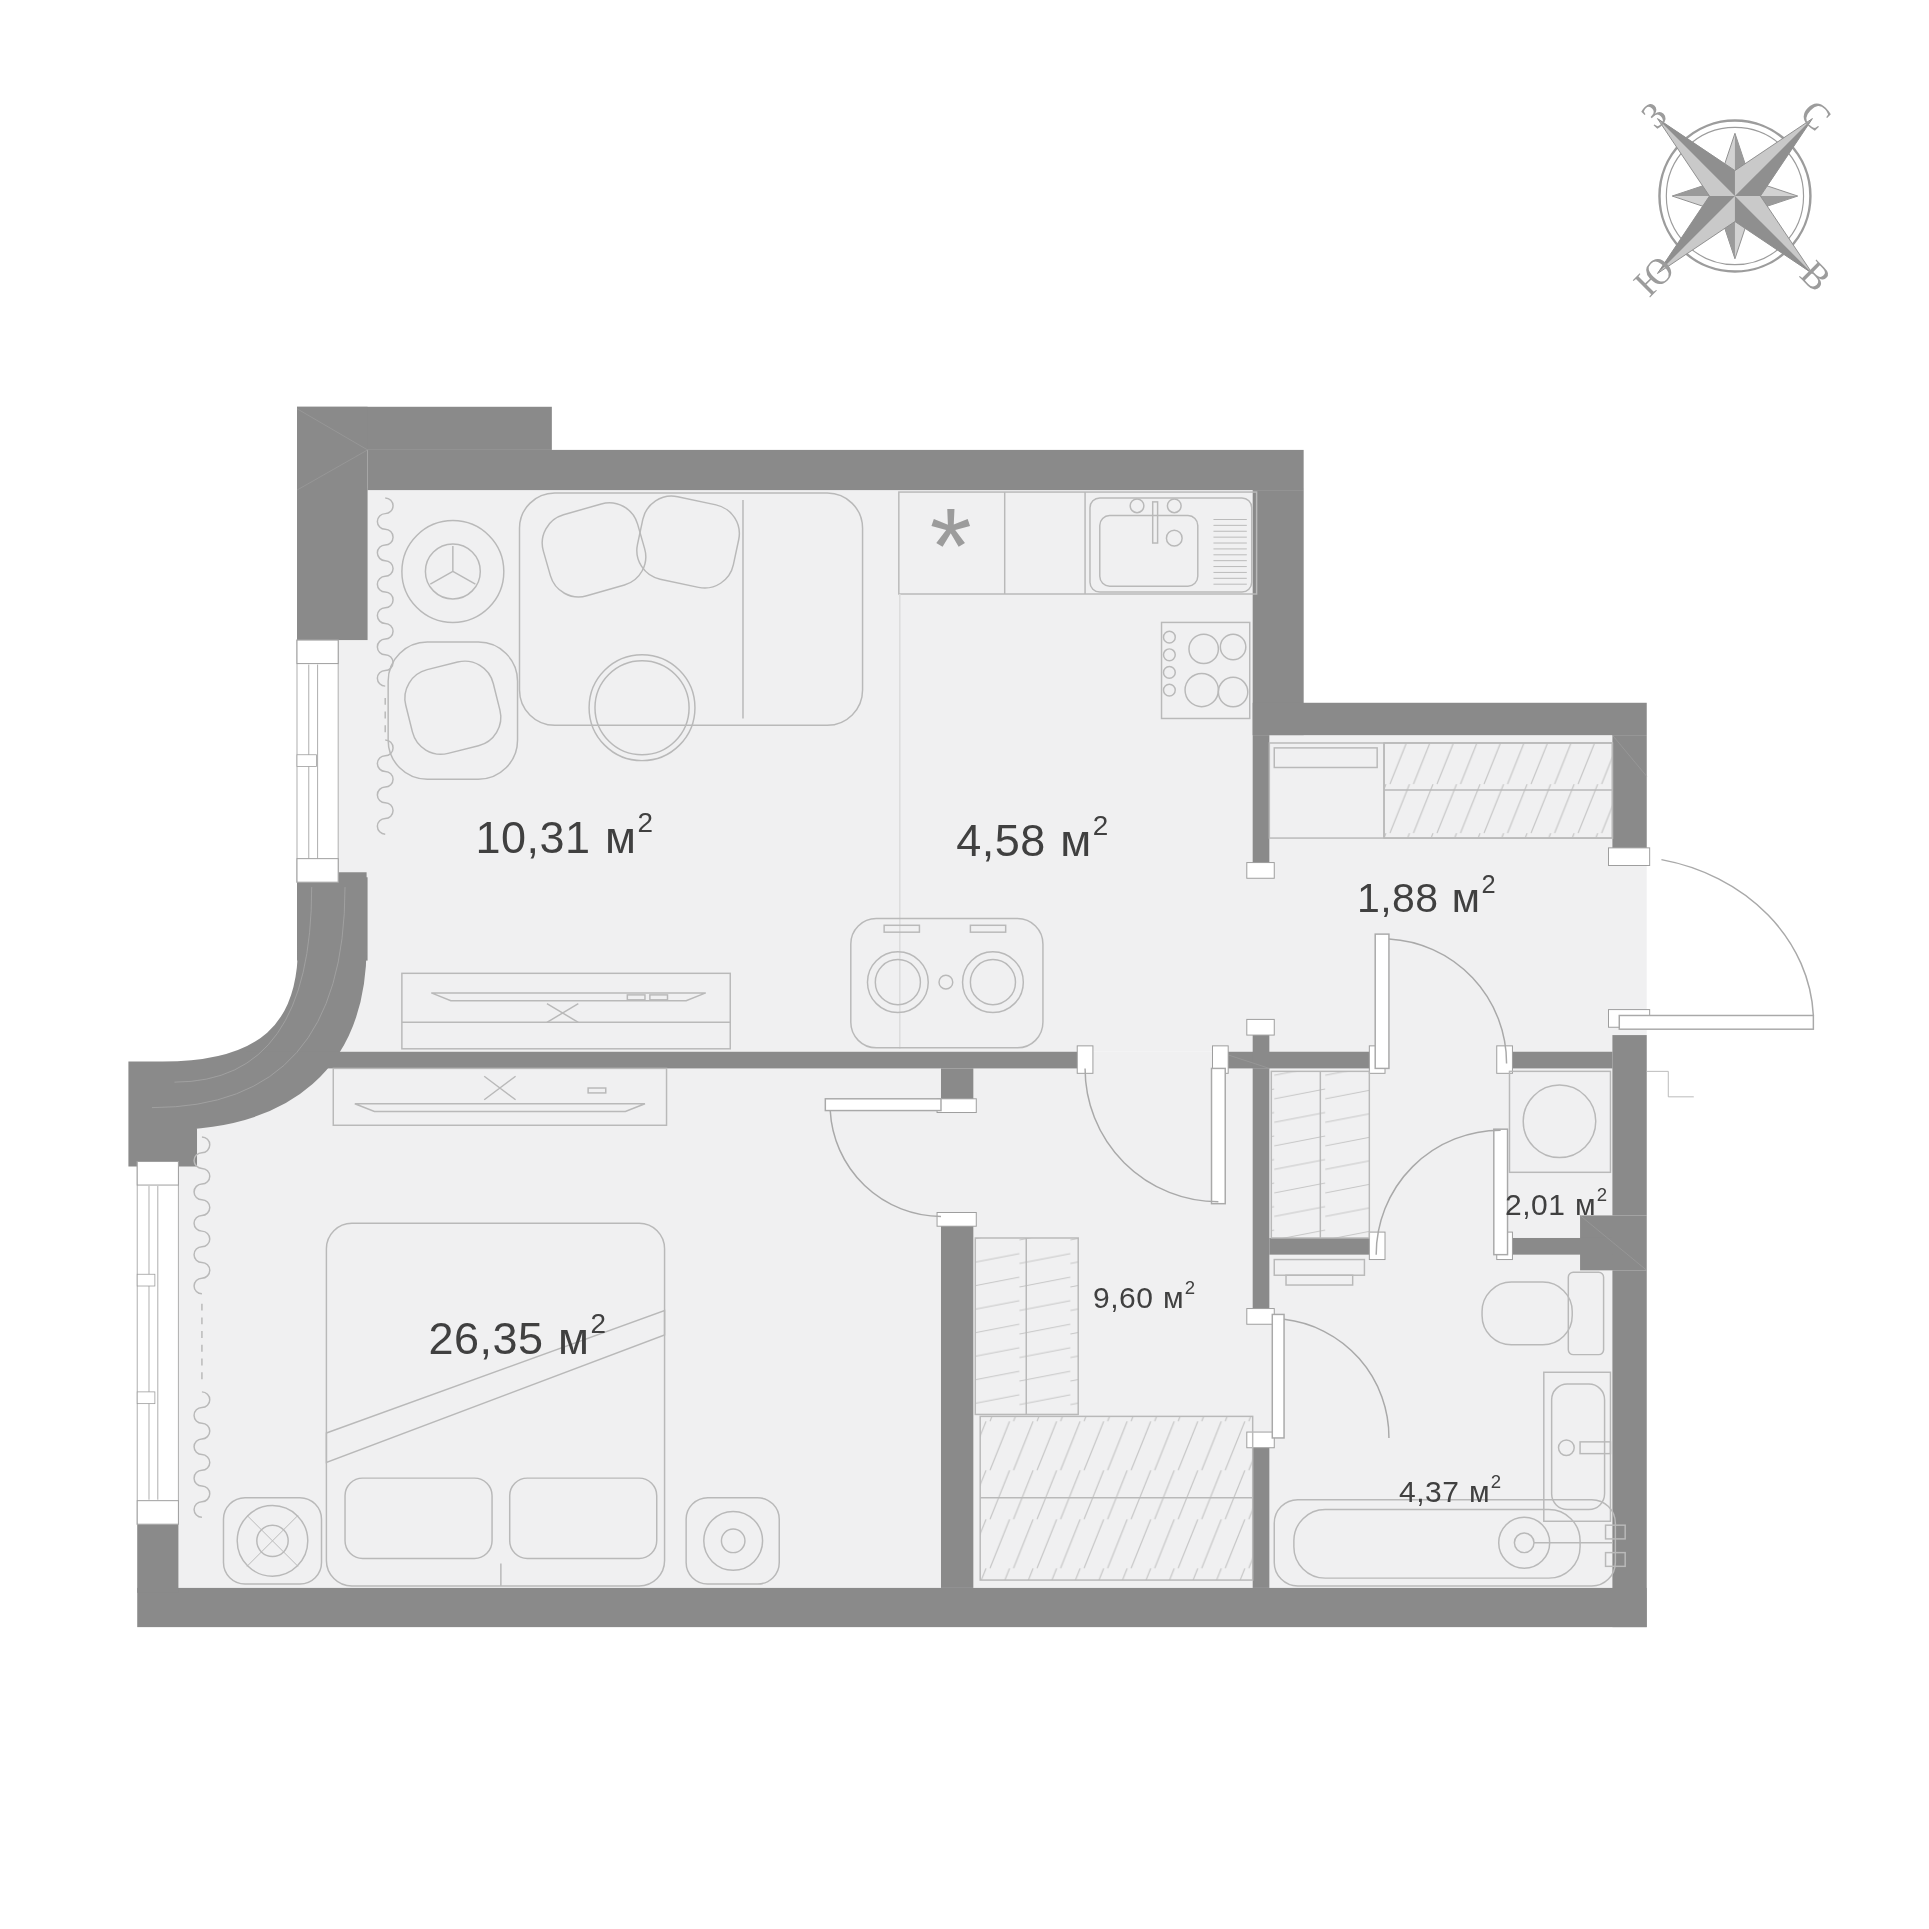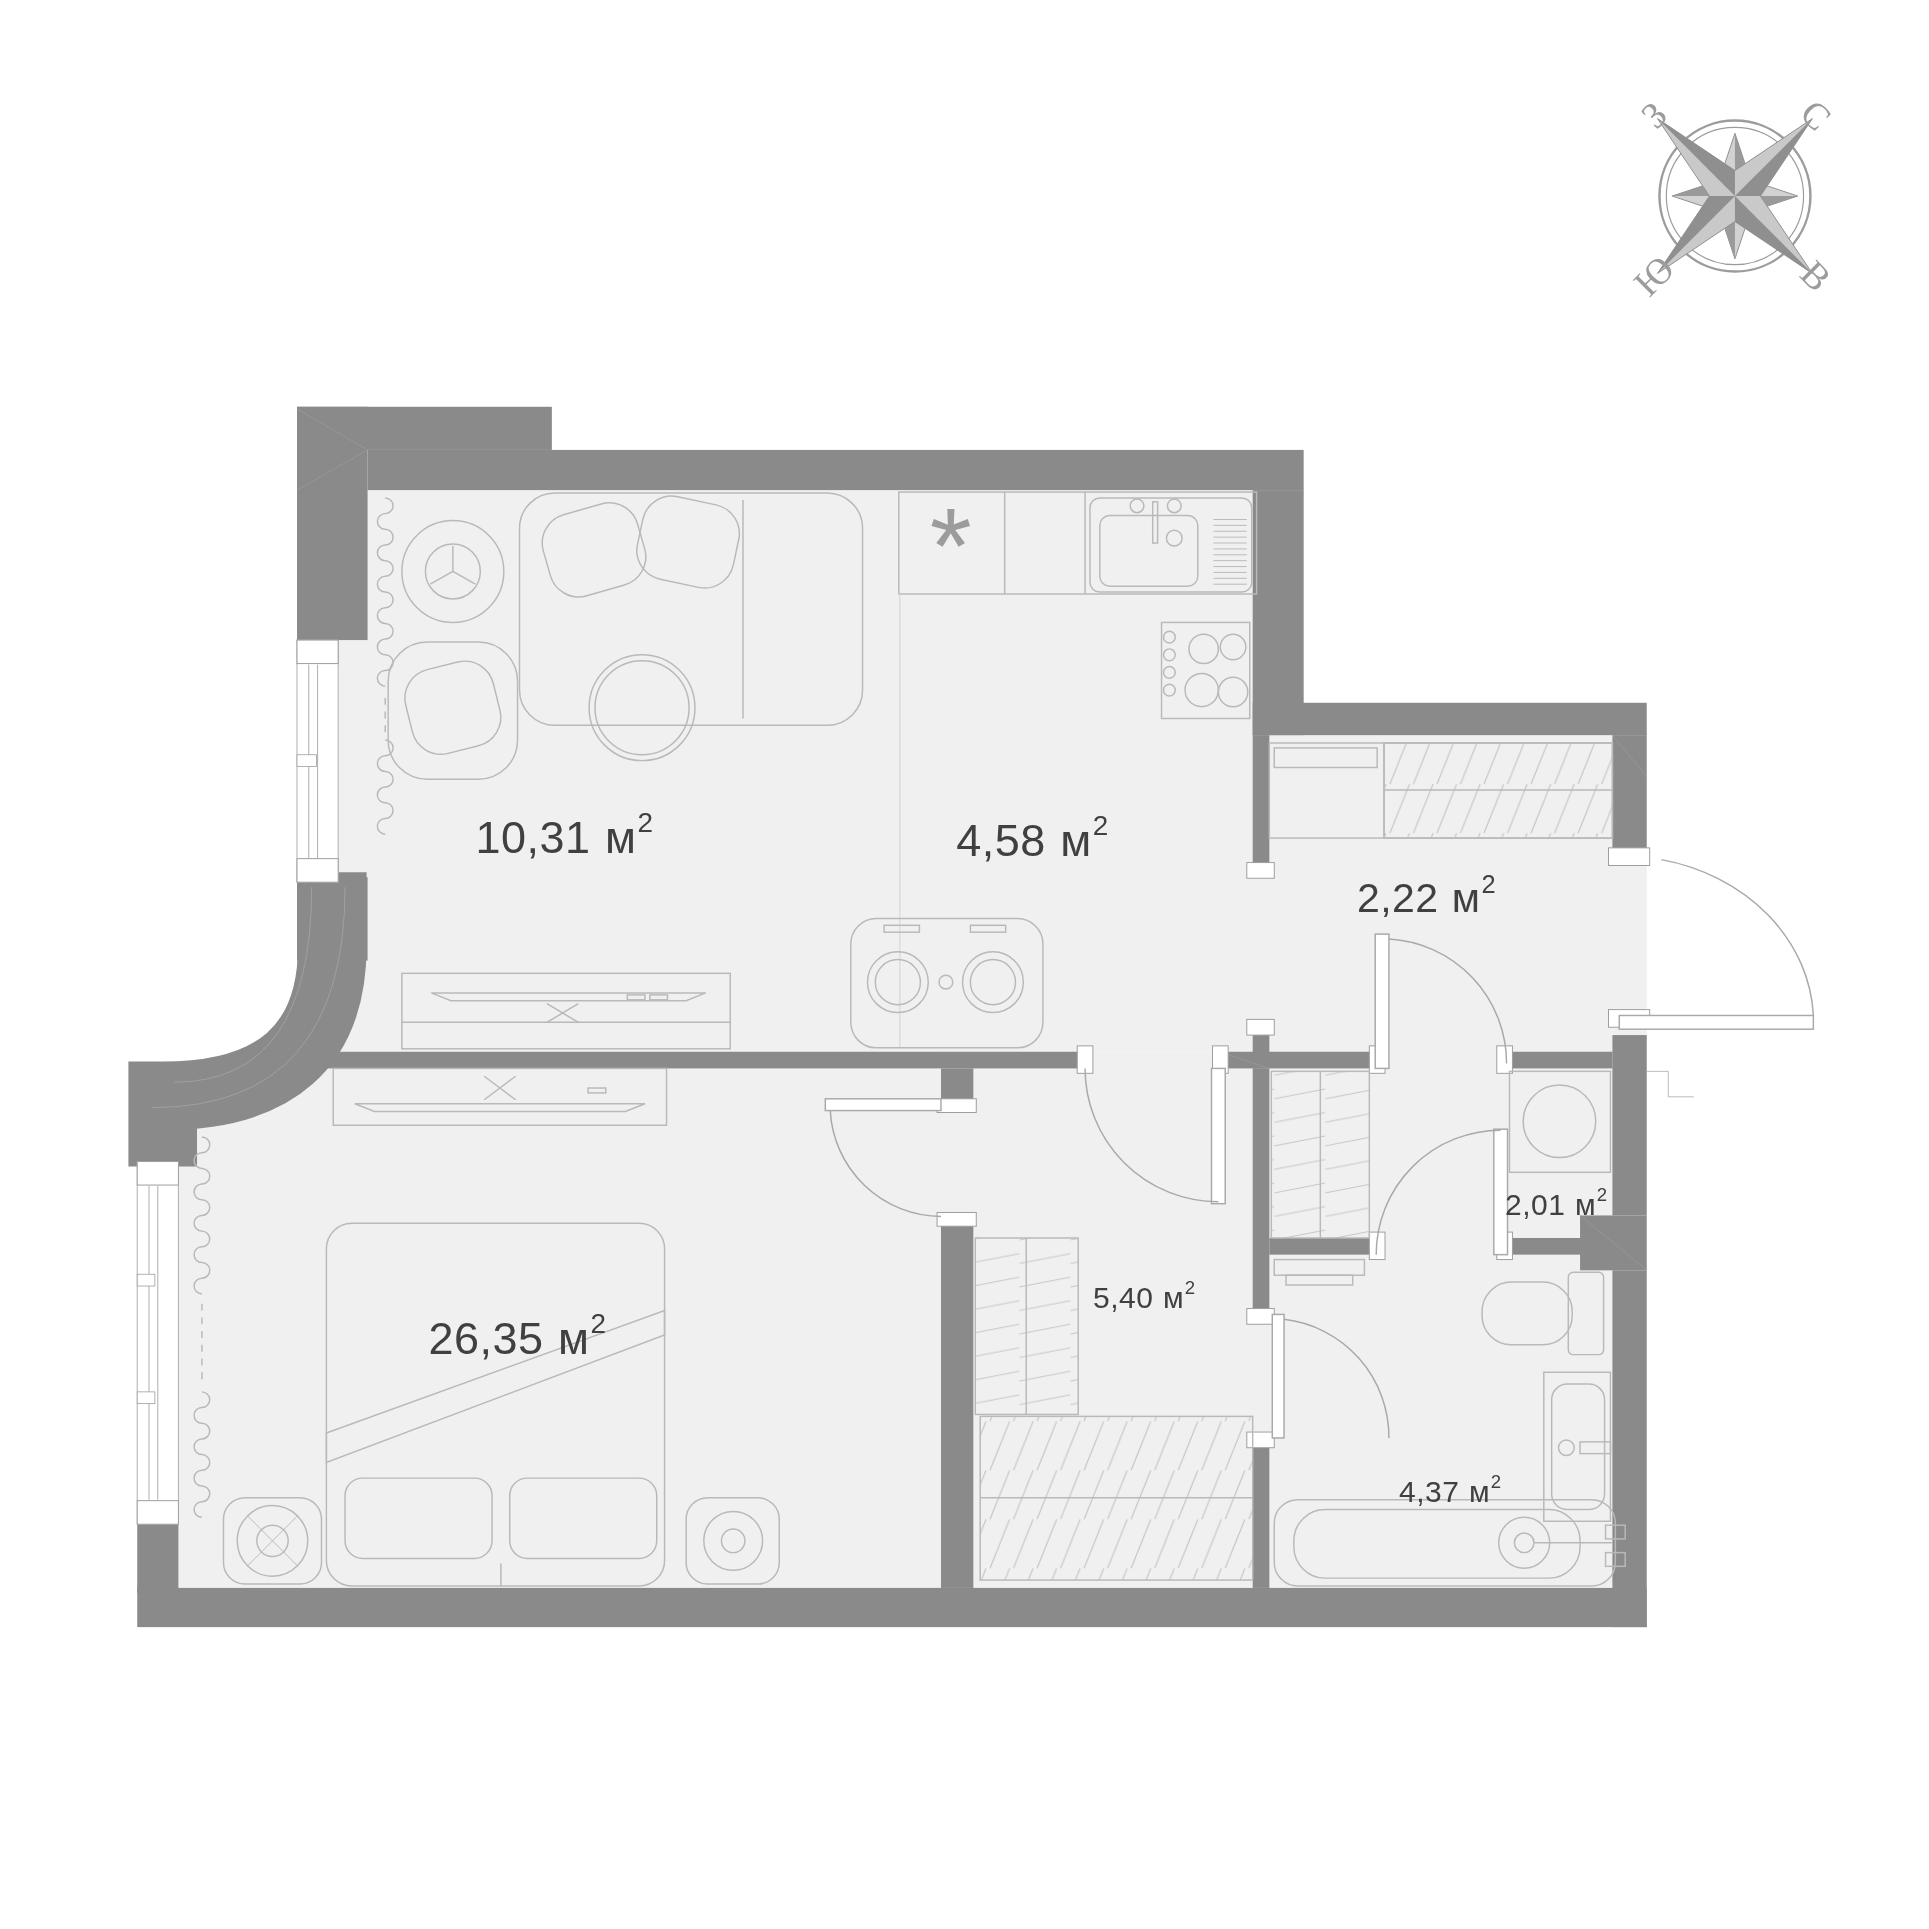--- a/index.html
+++ b/index.html
@@ -310,27 +310,27 @@
   </g>
 </svg>
 
 <div class="room-label lbl-lg" style="left:564px;top:838px;">
   <span>10,31</span><span class="unit">м</span><sup>2</sup>
 </div>
 <div class="room-label lbl-lg" style="left:1032px;top:841px;">
   <span>4,58</span><span class="unit">м</span><sup>2</sup>
 </div>
 <div class="room-label lbl-md" style="left:1426px;top:898px;">
-  <span>2,22</span><span class="unit">м</span><sup>2</sup>
+  <span>1,88</span><span class="unit">м</span><sup>2</sup>
 </div>
 <div class="room-label lbl-sm" style="left:1556px;top:1205px;text-align:right;">
   <span>2,01</span><span class="unit">м</span><sup>2</sup>
 </div>
 <div class="room-label lbl-sm" style="left:1144px;top:1298px;">
-  <span>5,40</span><span class="unit">м</span><sup>2</sup>
+  <span>9,60</span><span class="unit">м</span><sup>2</sup>
 </div>
 <div class="room-label lbl-lg" style="left:517px;top:1339px;">
   <span>26,35</span><span class="unit">м</span><sup>2</sup>
 </div>
 <div class="room-label lbl-sm" style="left:1450px;top:1464px;margin-top:28px;">
   <span>4,37</span><span class="unit">м</span><sup>2</sup>
 </div>
 
 </div>
 

